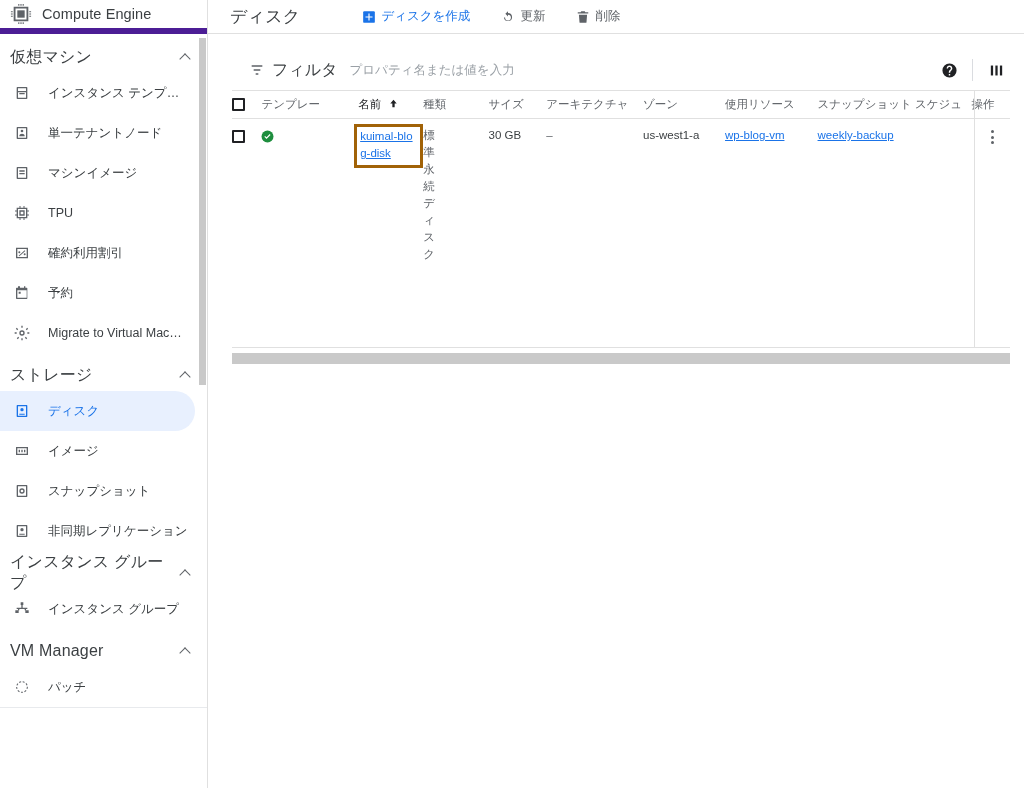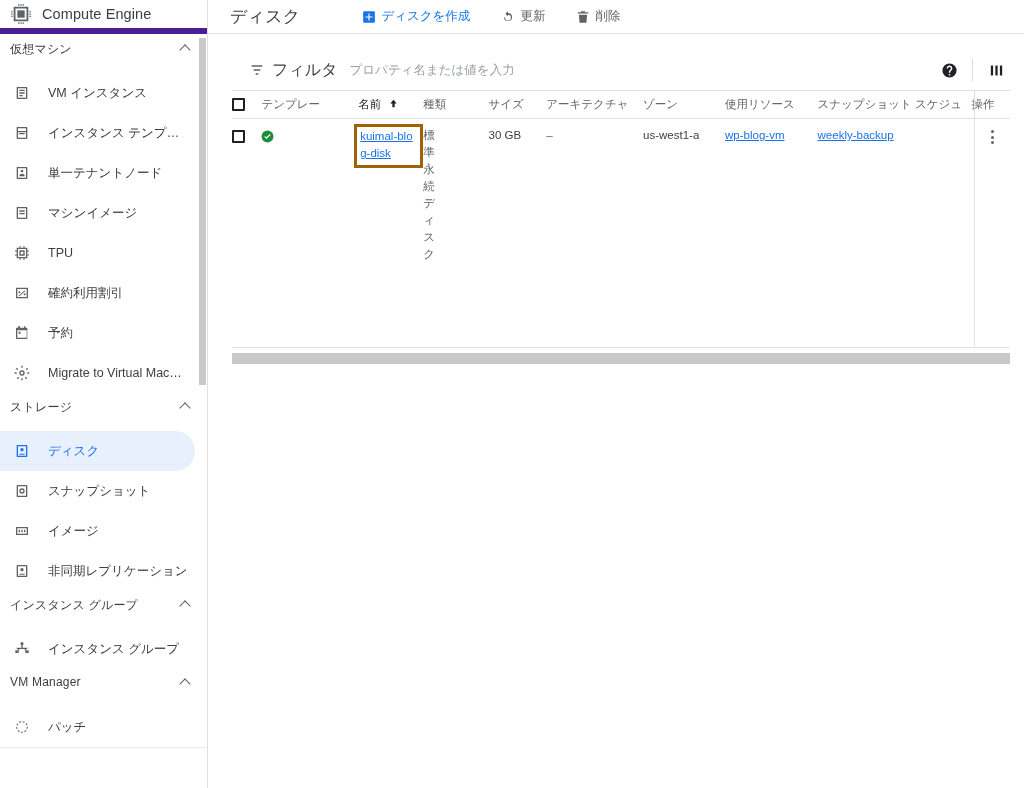--- a/index.html
+++ b/index.html
@@ -40,23 +40,24 @@
     white-space: nowrap;
   }
 
   .nav-scroll {
     position: absolute;
     top: 35px; left: 0; right: 0; bottom: 0;
     overflow: hidden;
   }
   .nav-section-title {
     display: flex;
+    align-items: center;
     height: 32px;
     padding: 0 14px 0 10px;
-    font-size: 12px;
+    font-size: 16px;
     color: #3c4043;
     margin-top: 6px;
   }
   .nav-section-title .sec-label { flex: 1; letter-spacing: .2px; }
   .chevron-up {
     width: 14px; height: 14px;
     flex: 0 0 14px;
     position: relative;
   }
   .chevron-up::before {
@@ -299,28 +300,20 @@
       <span class="product-title">Compute Engine</span>
     </div>
 
     <div class="nav-scroll">
 
       <div class="nav-section-title">
         <span class="sec-label">仮想マシン</span>
         <span class="chevron-up"></span>
       </div>
 
-      <div class="nav-item">
-        <span class="ni-icon">
-          <svg width="16" height="16" viewBox="0 0 24 24" fill="currentColor">
-              <path d="M5 3h14a1 1 0 011 1v16a1 1 0 01-1 1H5a1 1 0 01-1-1V4a1 1 0 011-1zm1 2v14h12V5H6zm2 2h8v2H8V7zm0 4h8v2H8v-2zm0 4h5v2H8v-2z"></path>
-            </svg>
-        </span>
-        <span class="ni-label">VM インスタンス</span>
-      </div>
 
       <div class="nav-item">
         <span class="ni-icon">
           <svg width="16" height="16" viewBox="0 0 24 24" fill="currentColor">
               <path d="M5 3h14a1 1 0 011 1v16a1 1 0 01-1 1H5a1 1 0 01-1-1V4a1 1 0 011-1zm1 2v4h12V5H6zm0 6v8h12v-8H6zm2 1h8v2H8v-2z"></path>
             </svg>
         </span>
         <span class="ni-label">インスタンス テンプレー…</span>
       </div>
 
@@ -391,33 +384,33 @@
           <svg width="16" height="16" viewBox="0 0 24 24" fill="currentColor">
               <path d="M5 3h14a1 1 0 011 1v16a1 1 0 01-1 1H5a1 1 0 01-1-1V4a1 1 0 011-1zm1 2v14h12V5H6zm6 2.5a2.5 2.5 0 110 5 2.5 2.5 0 010-5zM8 16h8v1.5H8V16z"></path>
             </svg>
         </span>
         <span class="ni-label">ディスク</span>
       </div>
 
       <div class="nav-item">
         <span class="ni-icon">
           <svg width="16" height="16" viewBox="0 0 24 24" fill="currentColor">
+              <path d="M3 6h18v12H3V6zm2 2v8h14V8H5zm2 2h2v4H7v-4zm4 0h2v4h-2v-4zm4 0h2v4h-2v-4z"></path>
+            </svg>
+        </span>
+        <span class="ni-label">イメージ</span>
+      </div>
+
+      <div class="nav-item">
+        <span class="ni-icon">
+          <svg width="16" height="16" viewBox="0 0 24 24" fill="currentColor">
               <path d="M5 3h14a1 1 0 011 1v16a1 1 0 01-1 1H5a1 1 0 01-1-1V4a1 1 0 011-1zm1 2v14h12V5H6zm6 3a4 4 0 110 8 4 4 0 010-8zm0 2a2 2 0 100 4 2 2 0 000-4z"></path>
             </svg>
         </span>
         <span class="ni-label">スナップショット</span>
-      </div>
-
-      <div class="nav-item">
-        <span class="ni-icon">
-          <svg width="16" height="16" viewBox="0 0 24 24" fill="currentColor">
-              <path d="M3 6h18v12H3V6zm2 2v8h14V8H5zm2 2h2v4H7v-4zm4 0h2v4h-2v-4zm4 0h2v4h-2v-4z"></path>
-            </svg>
-        </span>
-        <span class="ni-label">イメージ</span>
       </div>
 
       <div class="nav-item">
         <span class="ni-icon">
           <svg width="16" height="16" viewBox="0 0 24 24" fill="currentColor">
               <path d="M5 3h14a1 1 0 011 1v16a1 1 0 01-1 1H5a1 1 0 01-1-1V4a1 1 0 011-1zm1 2v14h12V5H6zm6 2.5a2.5 2.5 0 110 5 2.5 2.5 0 010-5zM8 16h8v1.5H8V16z"></path>
             </svg>
         </span>
         <span class="ni-label">非同期レプリケーション</span>
       </div>

